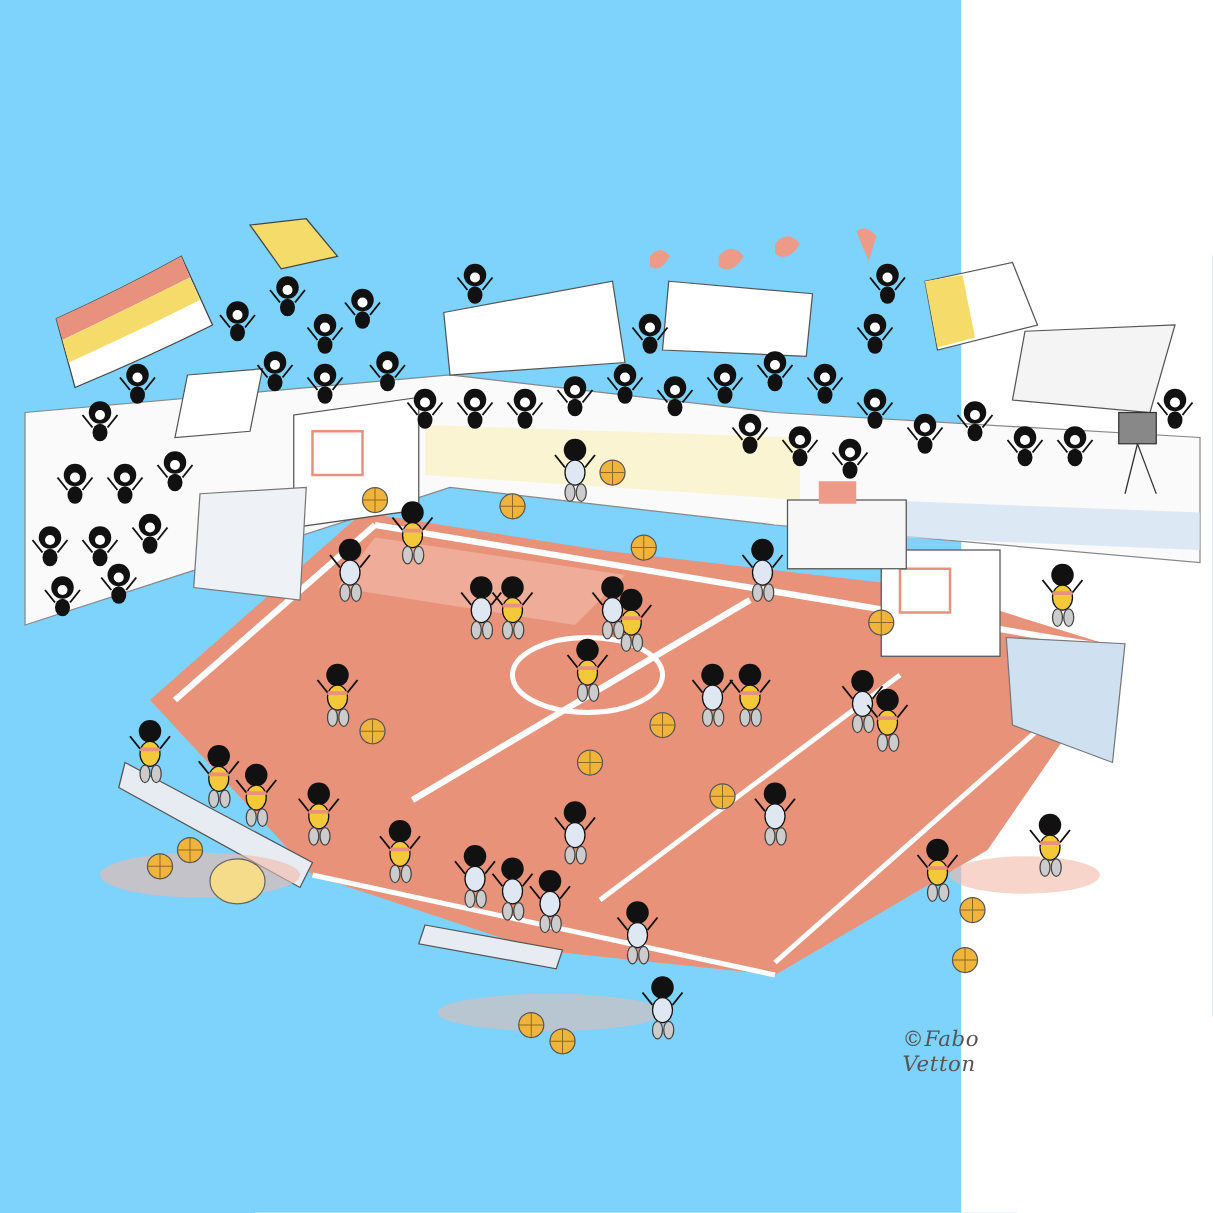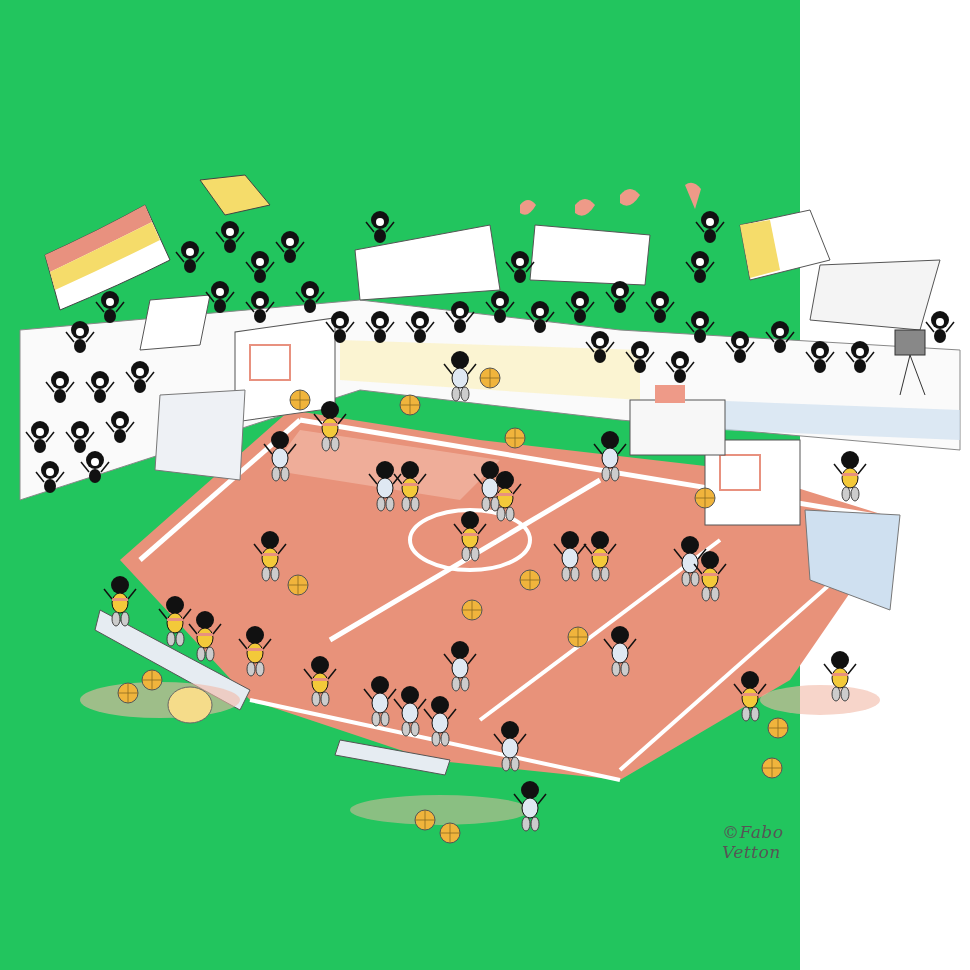--- a/index.html
+++ b/index.html
@@ -1,17 +1,17 @@
 <!DOCTYPE html>
 <html><head>
 <meta charset="utf-8">
 <style>
   html,body{margin:0;padding:0;background:#ffffff;}
   body{width:970px;height:970px;overflow:hidden;font-family:"DejaVu Sans",sans-serif;}
-  .canvas{position:relative;width:769px;height:970px;background:#22c55e;padding-left:31px;}
+  .canvas{position:relative;width:769px;height:970px;background:#7dd3fc;}
   svg{position:absolute;left:0;top:0;}
   .signature{position:absolute;left:722px;top:822px;font-family:"DejaVu Serif",serif;font-style:italic;font-size:17px;color:#555;letter-spacing:0.5px;}
 </style>
 </head>
 <body>
 
 <div class="canvas">
 <svg width="970" height="970" viewBox="0 0 970 970">
   <defs>
     <g id="fig">

